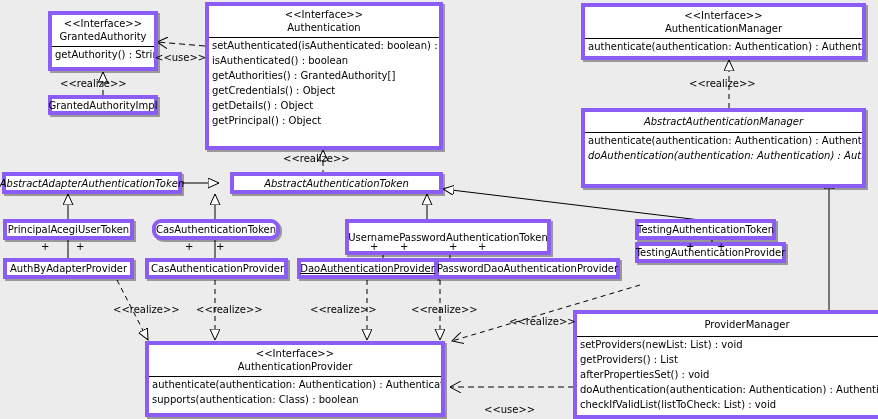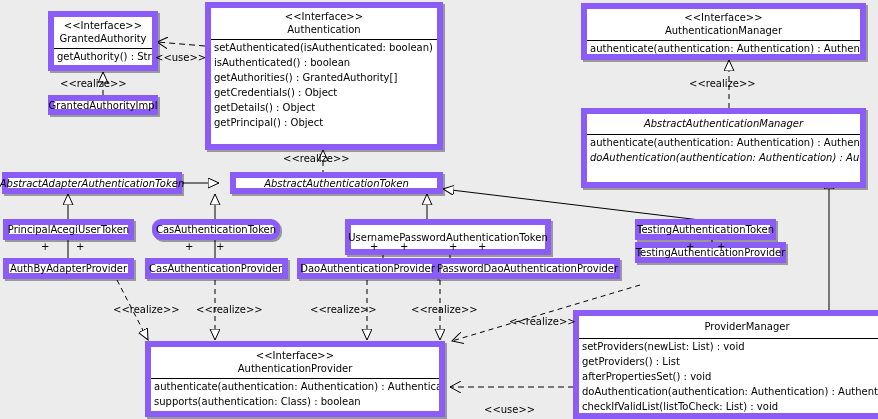--- a/index.html
+++ b/index.html
@@ -8,21 +8,21 @@
     background:#ececec;
     font-family:"DejaVu Sans", sans-serif;
     overflow:hidden;
     position:relative;
   }
   #canvas{position:absolute;left:0;top:0;width:878px;height:419px;}
   svg.edges{position:absolute;left:0;top:0;width:878px;height:419px;pointer-events:none;}
   .uml{
     position:absolute;
     background:#ffffff;
-    border:6px solid #8b5cf6;
+    border:4px solid #8b5cf6;
     box-shadow:2px 2px 0 rgba(0,0,0,0.35);
     box-sizing:border-box;
     font-size:10px;
     color:#000;
     z-index:5;
   }
   .hdr{
     padding:2px 4px 3px 4px;
     text-align:center;
     line-height:13px;
@@ -191,21 +191,21 @@
   </div>
 
   <div class="uml simple" style="left:3px;top:258px;width:131px;height:21px;">
     <span>AuthByAdapterProvider</span>
   </div>
 
   <div class="uml simple" style="left:145px;top:258px;width:143px;height:21px;justify-content:flex-end;">
     <span>CasAuthenticationProvider</span>
   </div>
 
-  <div class="uml simple" style="left:297px;top:258px;width:141px;height:21px;">
+  <div class="uml simple" style="left:297px;top:258px;width:141px;height:21px;text-decoration:underline;">
     <span>DaoAuthenticationProvider</span>
   </div>
 
   <div class="uml simple" style="left:435px;top:258px;width:185px;height:21px;">
     <span>PasswordDaoAuthenticationProvider</span>
   </div>
 
   <div class="uml simple" style="left:635px;top:242px;width:151px;height:21px;">
     <span>TestingAuthenticationProvider</span>
   </div>

